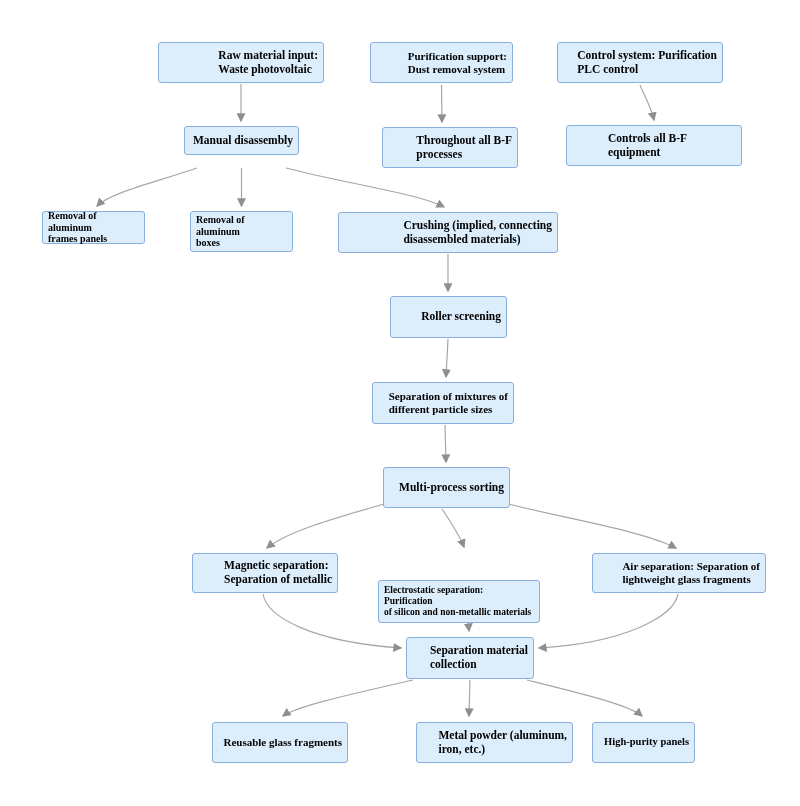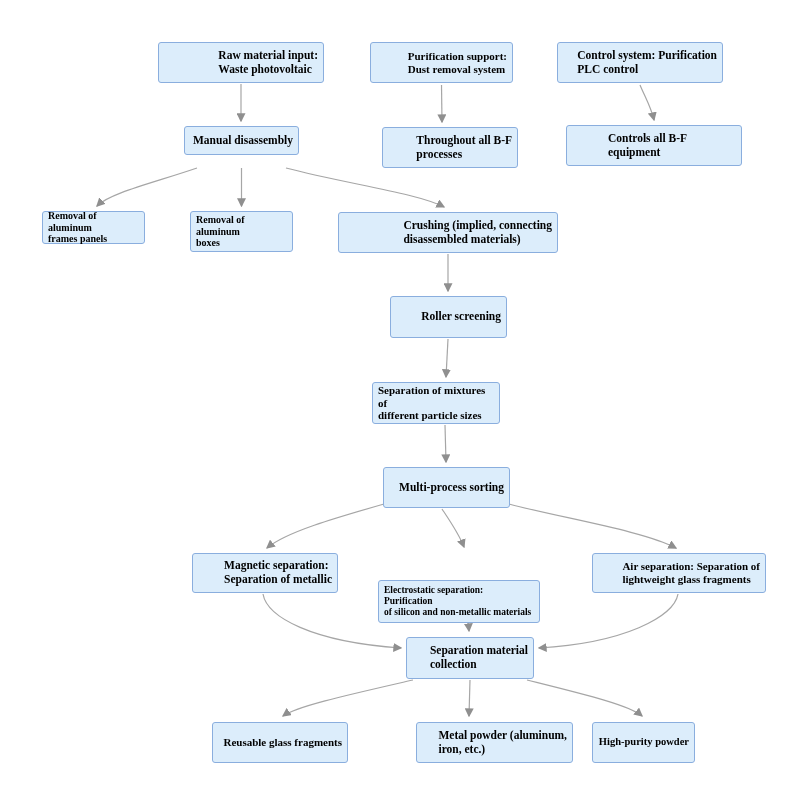--- a/index.html
+++ b/index.html
@@ -111,21 +111,21 @@
 boxes</div>
     </div>
   <div class="node" style="left:338px; top:212px; width:220px; height:41px;">
       <div class="lbl">Crushing (implied, connecting
 disassembled materials)</div>
     </div>
 
   <div class="node" style="left:390px; top:296px; width:117px; height:42px;padding-left:25px;">
       <div class="lbl">Roller screening</div>
     </div>
-  <div class="node" style="left:372px; top:382px; width:128px; height:42px;">
+  <div class="node" style="left:372px; top:382px; width:142px; height:42px;">
       <div class="lbl f11">Separation of mixtures of
 different particle sizes</div>
     </div>
   <div class="node" style="left:383px; top:467px; width:127px; height:41px;">
       <div class="lbl">Multi-process sorting</div>
     </div>
 
   <div class="node" style="left:192px; top:553px; width:146px; height:40px;">
       <div class="lbl">Magnetic separation:
 Separation of metallic</div>
@@ -145,16 +145,16 @@
     </div>
 
   <div class="node" style="left:212px; top:722px; width:136px; height:41px;">
       <div class="lbl f11">Reusable glass fragments</div>
     </div>
   <div class="node" style="left:390px; top:722px; width:157px; height:41px;margin-left:26px;">
       <div class="lbl">Metal powder (aluminum,
 iron, etc.)</div>
     </div>
   <div class="node" style="left:592px; top:722px; width:103px; height:41px;">
-      <div class="lbl f105">High-purity powder</div>
+      <div class="lbl f105">High-purity panels</div>
     </div>
 
 </div>
 
 </body></html>

